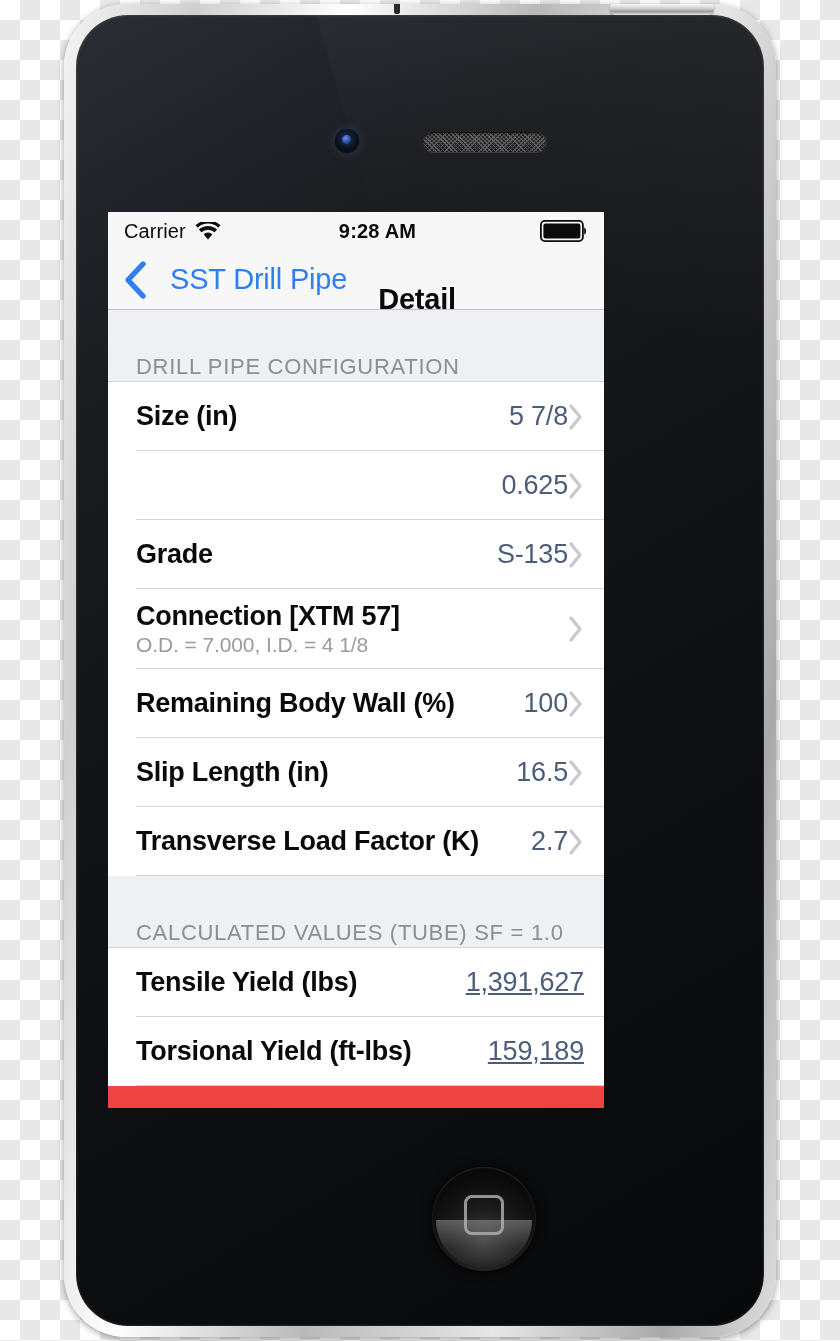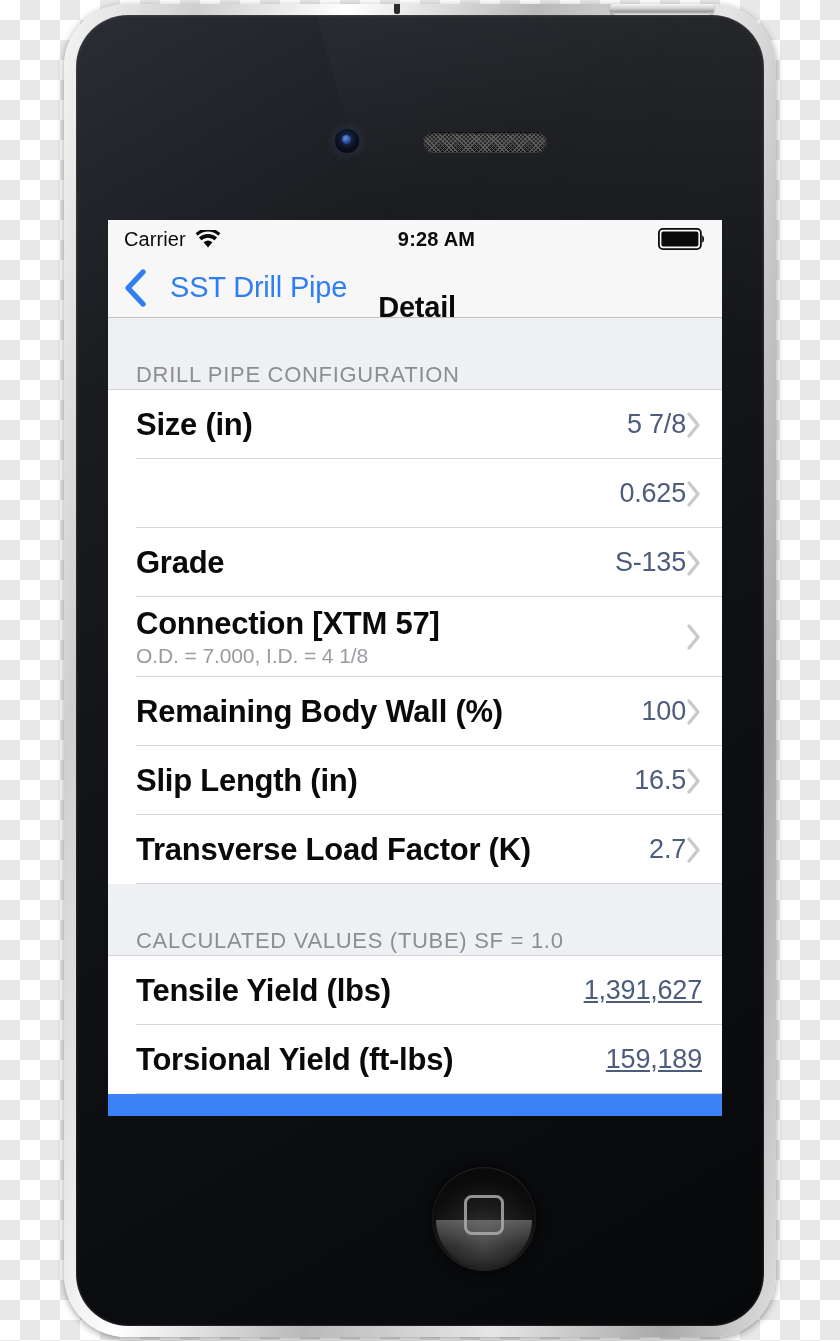--- a/index.html
+++ b/index.html
@@ -85,22 +85,22 @@
     border-radius:0 0 48px 48px;
     background:linear-gradient(180deg,rgba(190,190,190,.42) 0%,rgba(120,120,120,.22) 55%,rgba(40,40,40,0) 100%);
   }
   #home-square{
     position:absolute;left:50%;top:46%;transform:translate(-50%,-50%);
     width:34px;height:34px;border:3px solid rgba(176,176,176,.82);border-radius:8px;
   }
 
   
   #screen{
-    position:absolute;left:108px;top:220px;width:614px;height:896px;
-    background:#3b82f6;overflow:hidden;
+    position:absolute;left:108px;top:212px;width:496px;height:896px;
+    background:#ef4444;overflow:hidden;
   }
 
   
   #status-bar{
     height:38px;background:#f7f7f8;
     display:flex;align-items:center;position:relative;
     padding:0 16px;box-sizing:border-box;
   }
   #status-left{display:flex;align-items:center;gap:9px;}
   #carrier-label{font-size:20px;color:#0b0b0b;letter-spacing:.1px;}
@@ -142,21 +142,21 @@
     position:relative;display:flex;align-items:center;
     min-height:69px;background:#ffffff;
     padding:0 20px 0 28px;box-sizing:border-box;
   }
   .row.two-line{min-height:80px;align-items:center;}
   .row-sep{
     position:absolute;left:28px;right:0;bottom:0;height:1px;background:#d6d6da;
   }
   .row-texts{display:flex;flex-direction:column;justify-content:center;}
   .row-title{
-    font-size:31px;font-weight:bold;color:#0a0a0a;letter-spacing:-.25px;white-space:nowrap;line-height:1.14;
+    font-size:27px;font-weight:bold;color:#0a0a0a;letter-spacing:-.25px;white-space:nowrap;line-height:1.14;
   }
   .row-subtitle{
     font-size:21px;color:#9a9aa0;letter-spacing:-.1px;white-space:nowrap;margin-top:2px;
   }
   .row-right{margin-left:auto;display:flex;align-items:center;gap:0;}
   .row-value{
     font-size:27px;color:#4d5c7a;letter-spacing:-.2px;white-space:nowrap;
   }
   .row-value.wide{font-size:27px;text-decoration:underline;}
   .chev{flex:0 0 auto;display:flex;align-items:center;}

